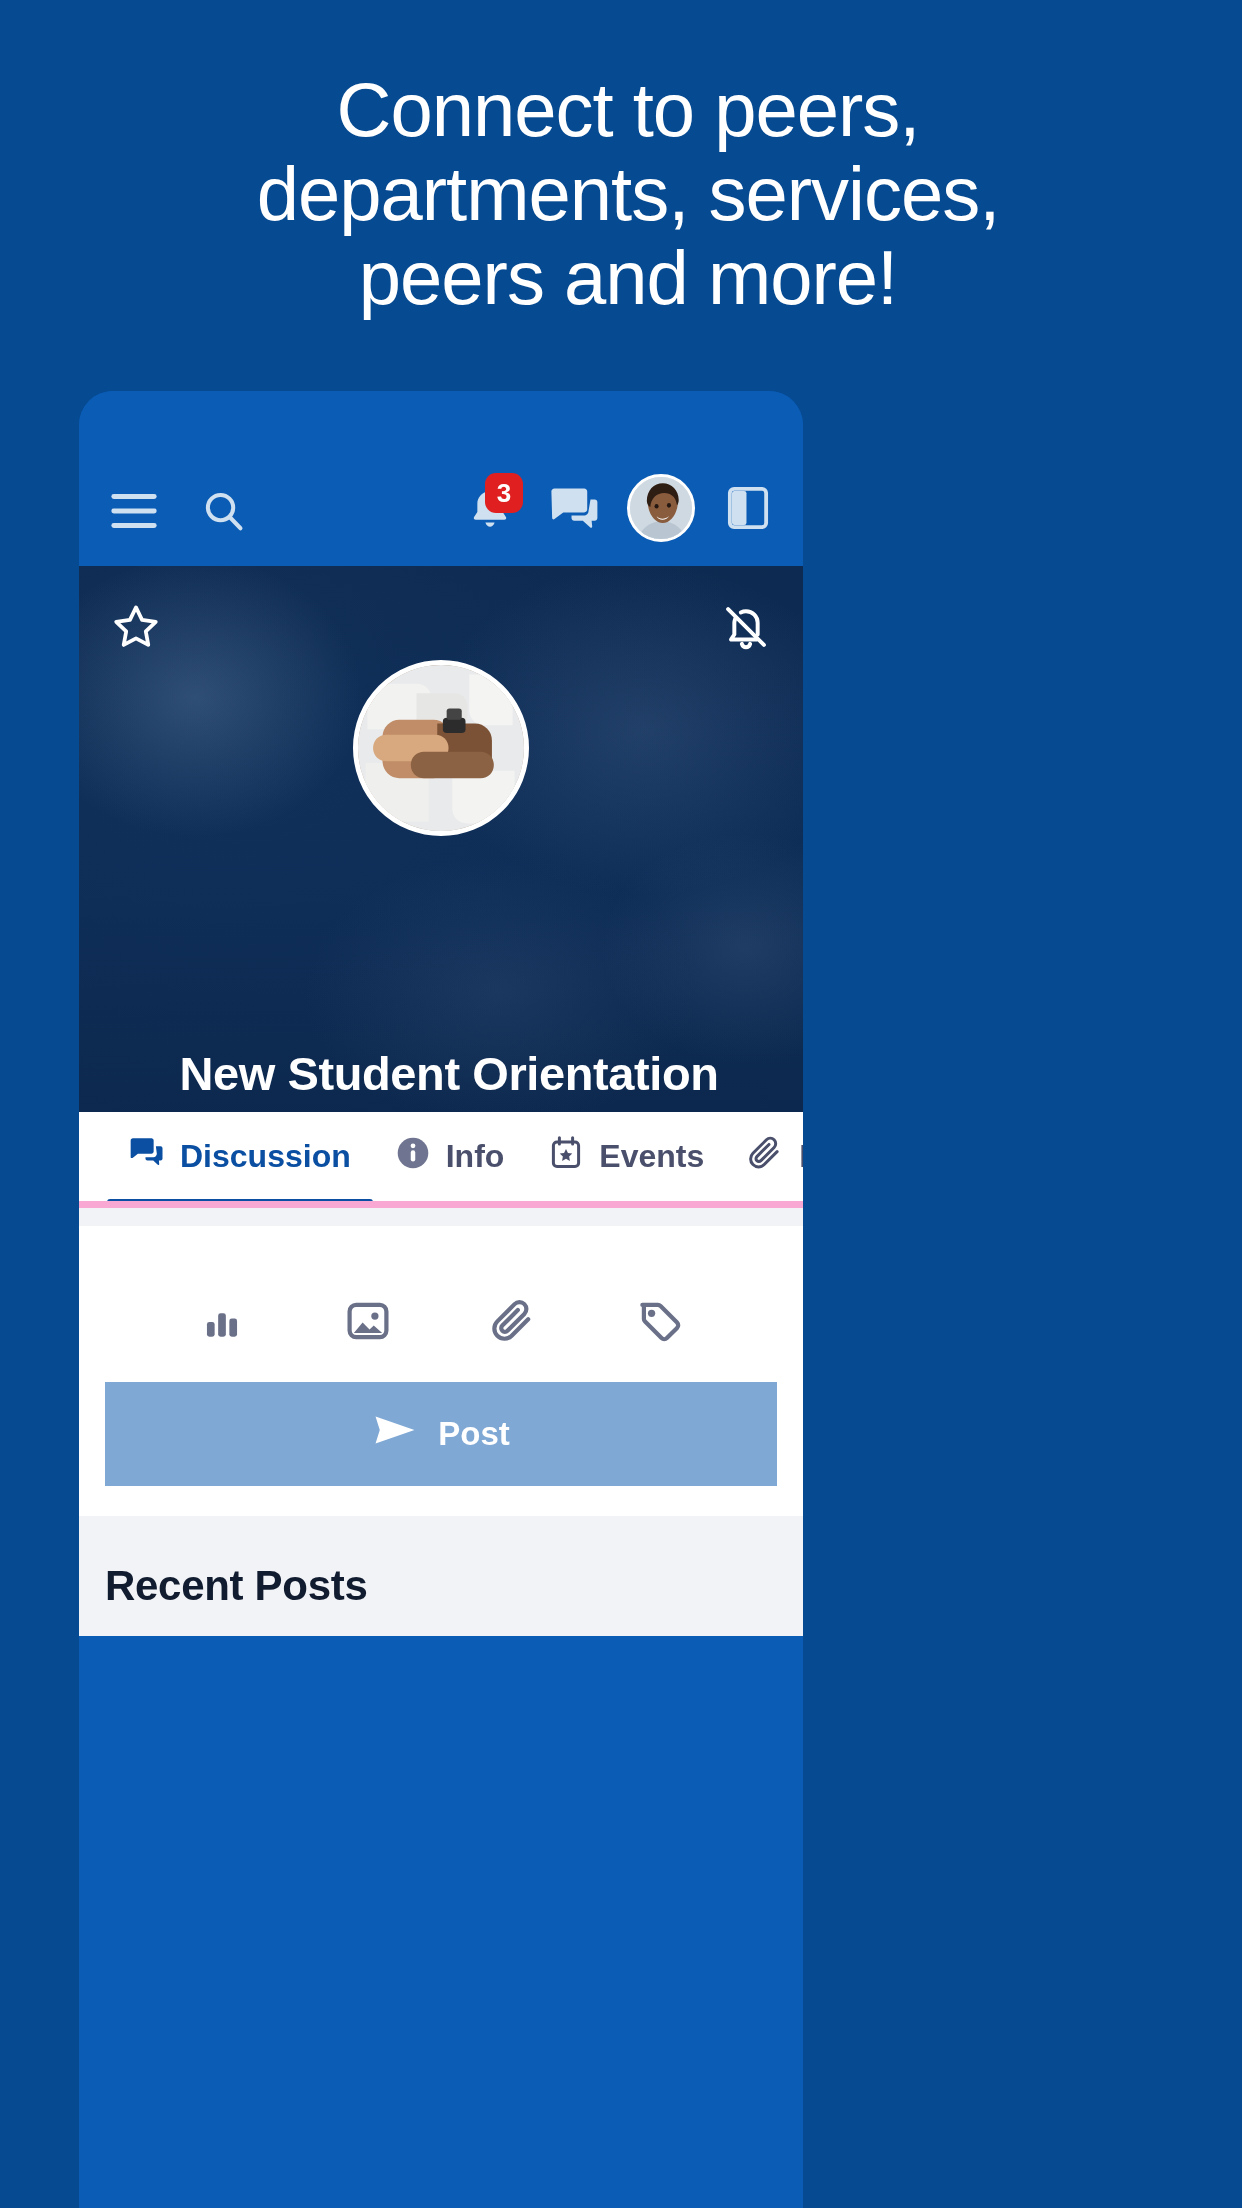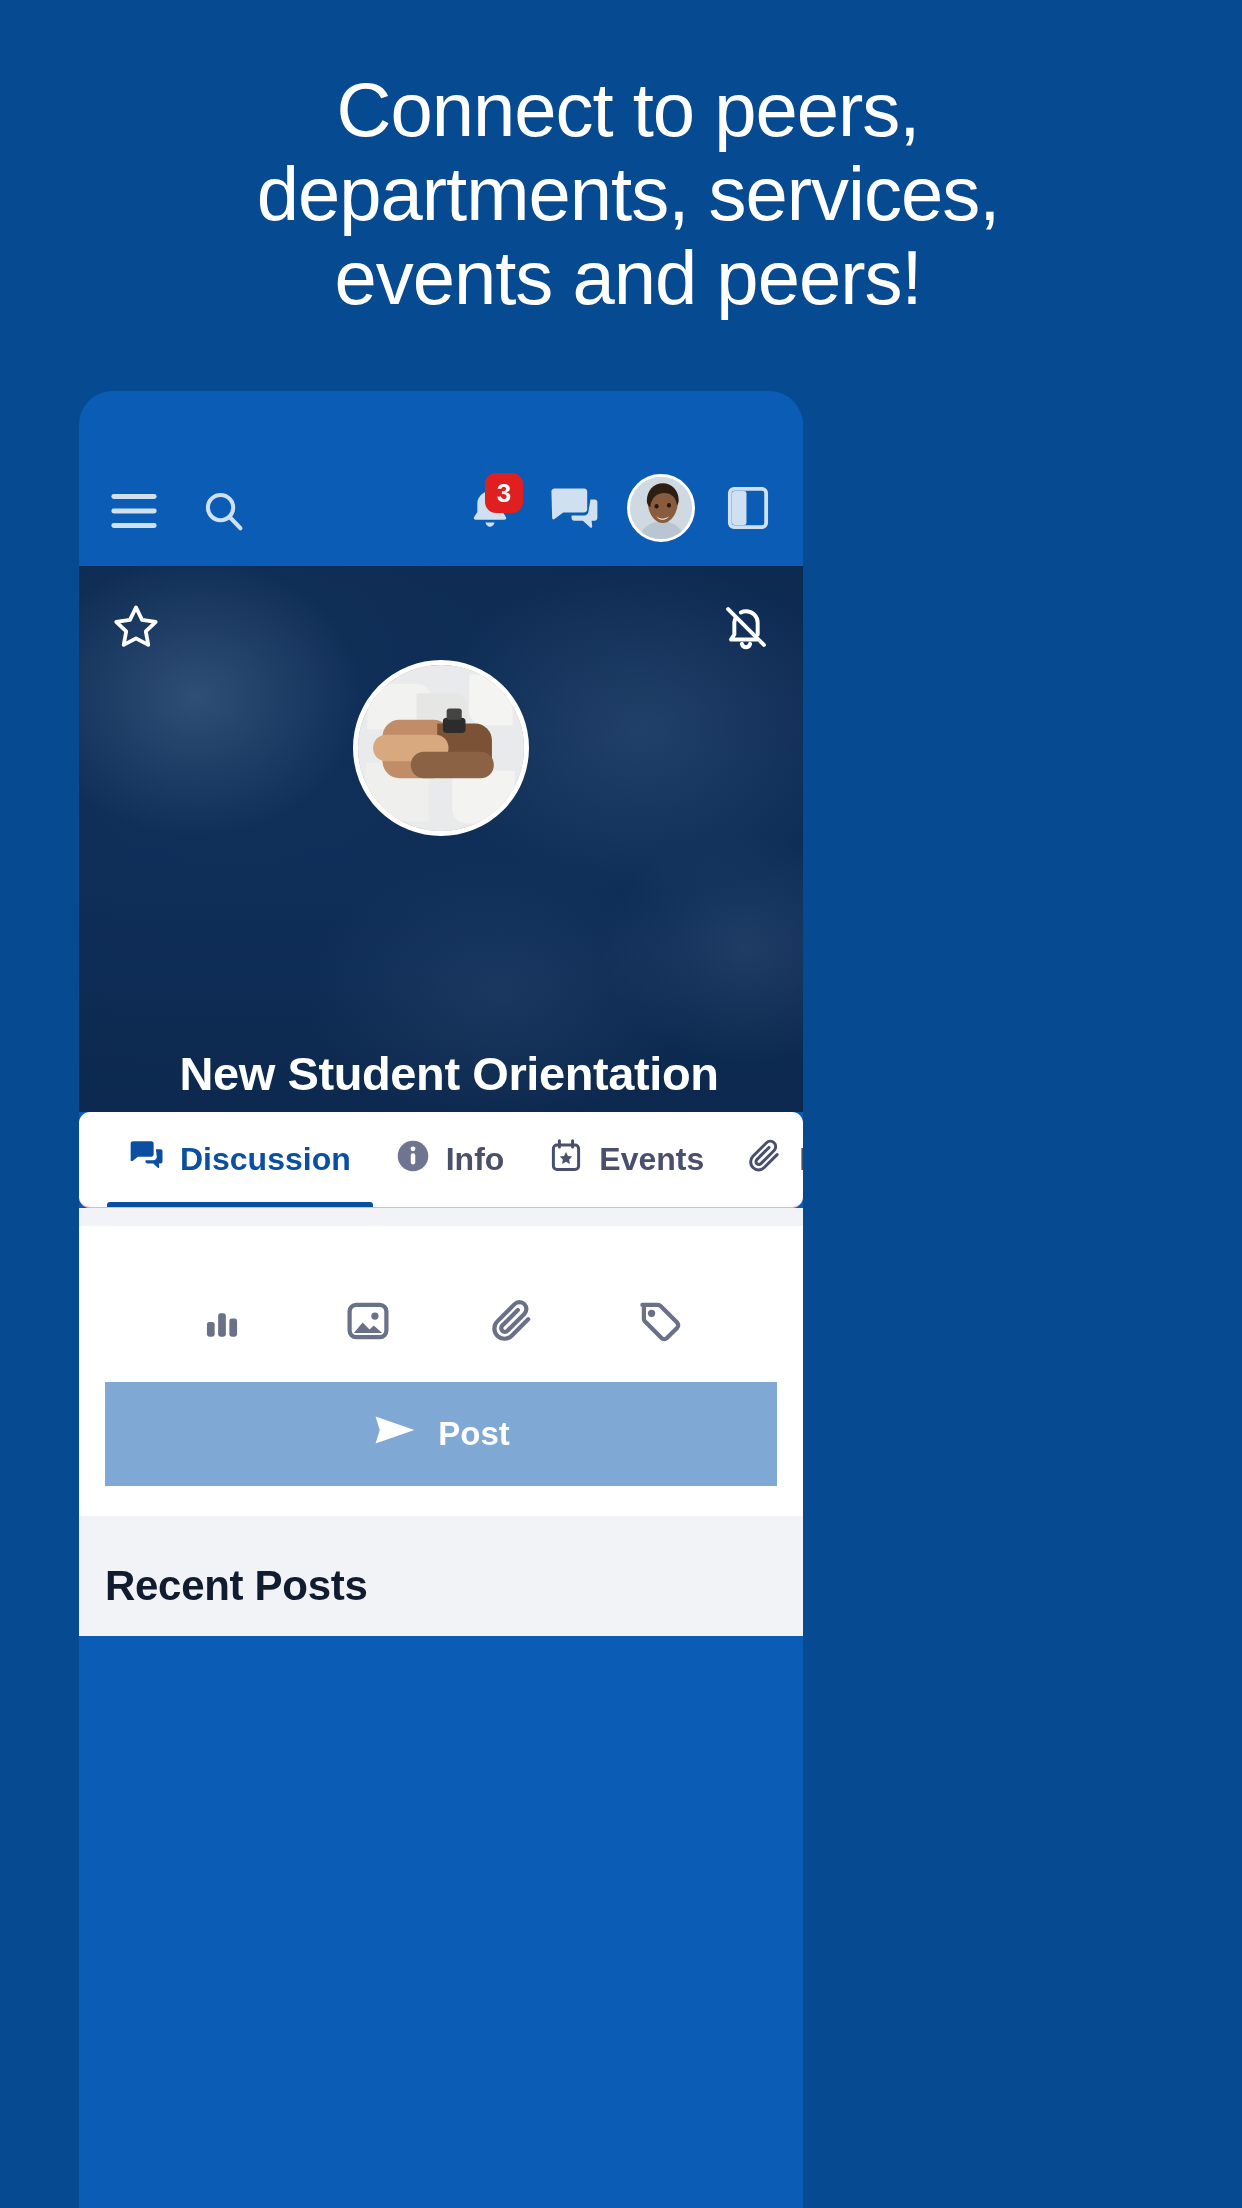--- a/index.html
+++ b/index.html
@@ -141,22 +141,21 @@
   
   .tabs {
     position: relative;
     display: flex;
     align-items: center;
     height: 96px;
     background: #ffffff;
     padding-left: 28px;
     gap: 0;
     overflow: hidden;
-    border-bottom: 1px solid #f9a8d4;
-    border-radius: 11px;
+    border-bottom: 7px solid #f9a8d4;
   }
   .tab {
     display: flex;
     align-items: center;
     gap: 15px;
     height: 96px;
     padding: 0 22px;
     font-size: 32px;
     font-weight: 700;
     color: #4a4f6b;
@@ -232,21 +231,21 @@
     color: #121c30;
     letter-spacing: -0.3px;
   }
 </style>
 </head>
 <body>
 
 <div class="headline">
   <span class="ln">Connect to peers,</span>
   <span class="ln">departments, services,</span>
-  <span class="ln">events and peers!</span>
+  <span class="ln">peers and more!</span>
 </div>
 
 <div class="phone">
 
   <div class="appbar">
     <div class="appbar-left">
       <div class="icon-btn">
         <svg width="46" height="34" viewBox="0 0 24 18">
             <g fill="#cfe0f0">
           <rect x="0" y="0" width="24" height="2.6" rx="1.3"></rect>

